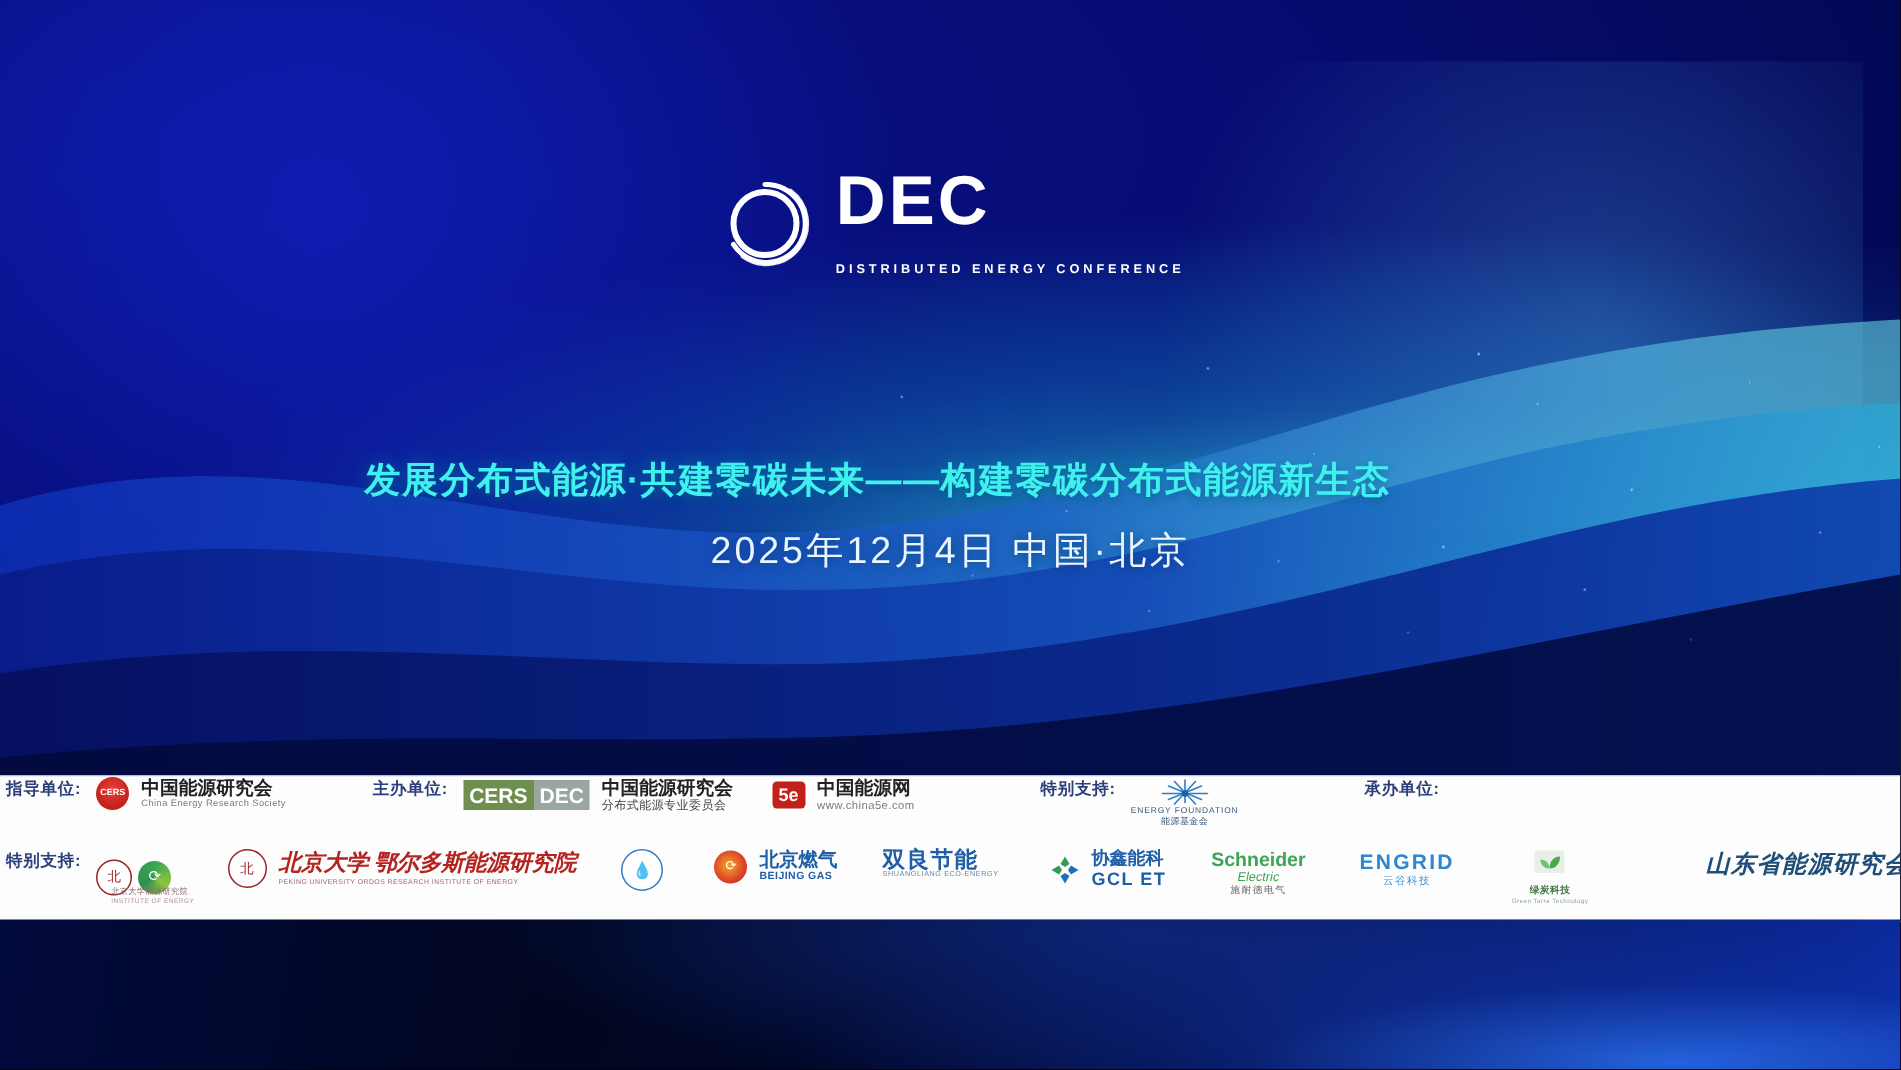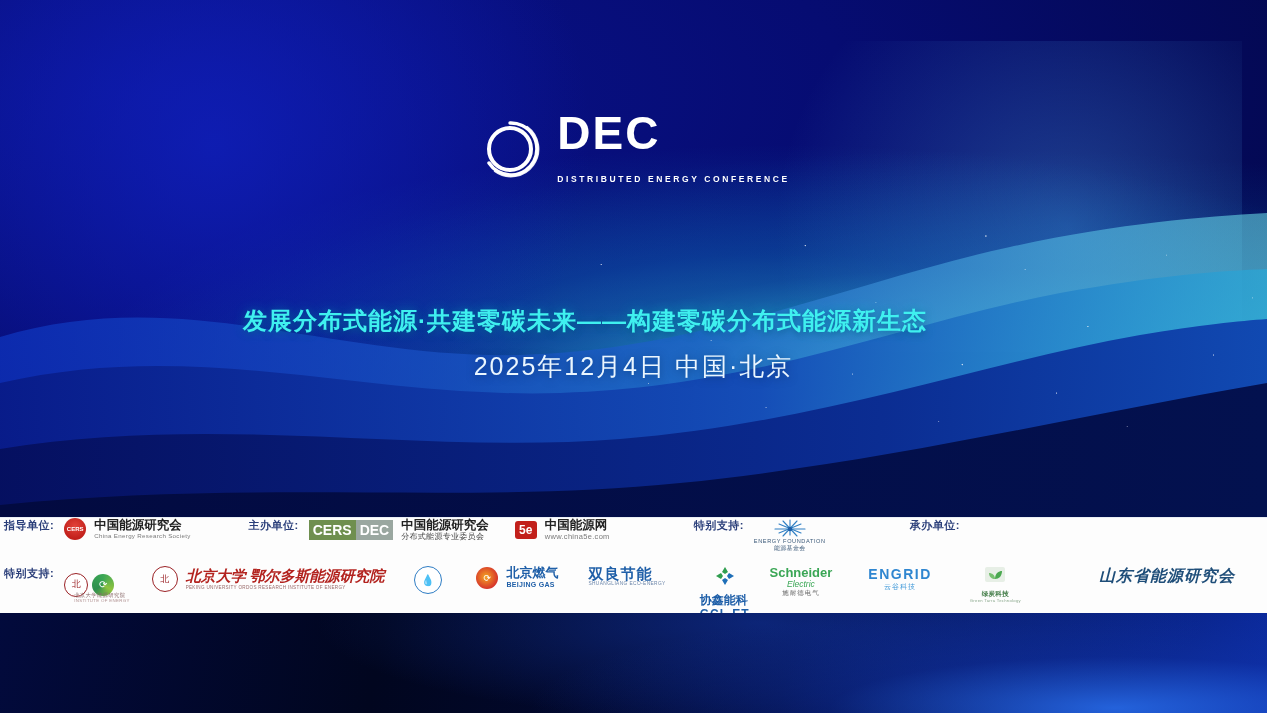--- a/index.html
+++ b/index.html
@@ -283,21 +283,21 @@
         </span>
       </span>
 
       <span class="sgroup" style="margin-right:34px;">
         <span class="stack">
           <span class="shuang">双良节能</span>
           <span class="en" style="font-size:4.8px;color:#6a84a8;letter-spacing:.4px;">SHUANGLIANG ECO-ENERGY</span>
         </span>
       </span>
 
-      <span class="sgroup" style="margin-right:20px;flex-direction:column;">
+      <span class="sgroup" style="margin-right:30px;">
         <span class="gcl">
           <svg viewBox="0 0 20 20">
             <path d="M10 1 L13 6 L10 8 L7 6 Z" fill="#2f9e4f"></path>
             <path d="M19 10 L14 13 L12 10 L14 7 Z" fill="#1f6fb8"></path>
             <path d="M10 19 L7 14 L10 12 L13 14 Z" fill="#1f6fb8"></path>
             <path d="M1 10 L6 7 L8 10 L6 13 Z" fill="#2f9e4f"></path>
           </svg>
         </span>
         <span class="stack">
           <span class="cn" style="color:#1f5fa8;font-size:12px;">协鑫能科</span>

